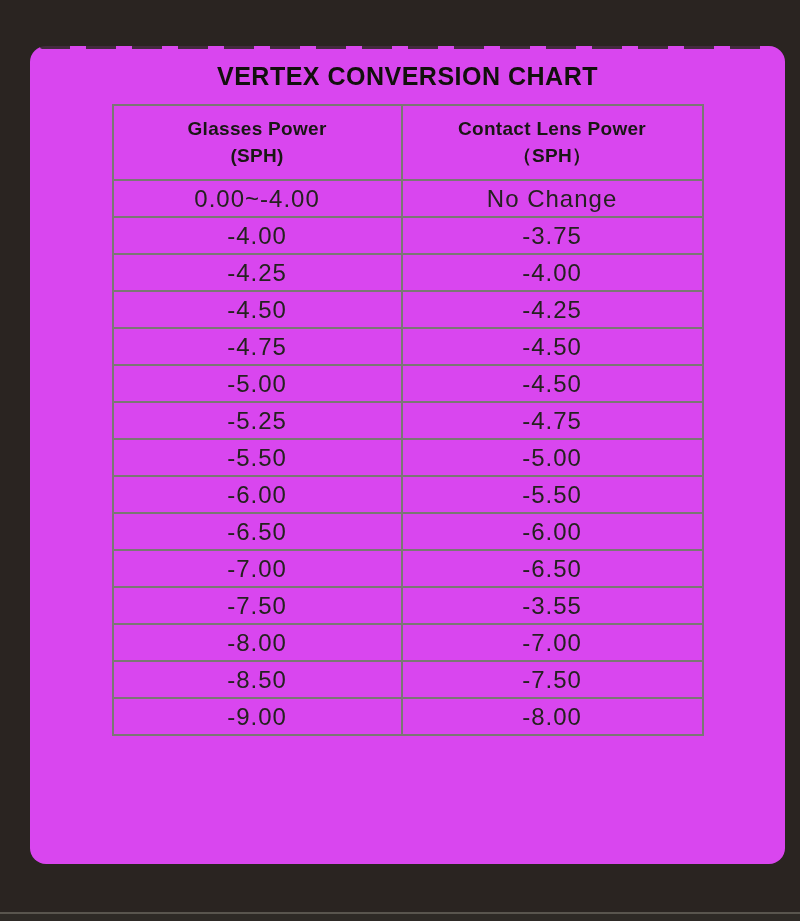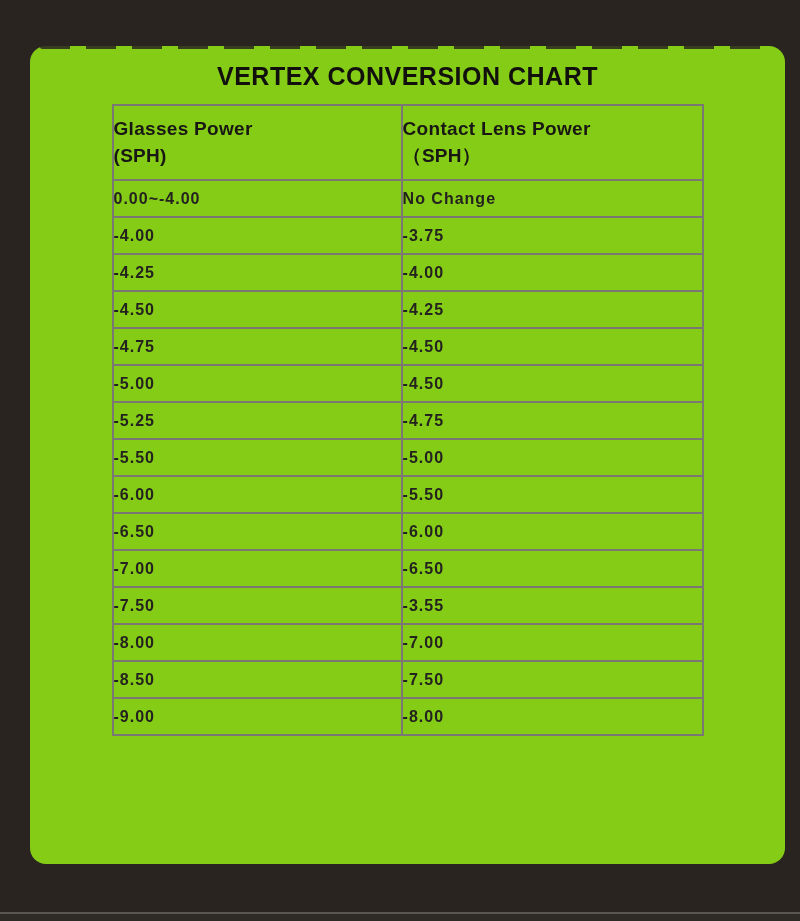--- a/index.html
+++ b/index.html
@@ -13,21 +13,21 @@
     position: relative;
     overflow: hidden;
     font-family: "Liberation Sans", "DejaVu Sans", sans-serif;
   }
   .card {
     position: absolute;
     left: 30px;
     top: 46px;
     width: 755px;
     height: 818px;
-    background: #84cc16;
+    background: #d946ef;
     border-radius: 16px;
   }
   
   .top-edge-dashes {
     position: absolute;
     left: 40px;
     top: 44px;
     width: 730px;
     height: 5px;
     background: repeating-linear-gradient(90deg,
@@ -46,36 +46,36 @@
   }
   table.conversion {
     border-collapse: collapse;
     margin: 13px auto 0 auto;
     width: 592px;
     table-layout: fixed;
   }
   table.conversion th,
   table.conversion td {
     border: 2px solid #7a7774;
-    text-align: left;
+    text-align: center;
     vertical-align: middle;
     padding: 0;
   }
   table.conversion th {
     height: 73px;
     font-size: 19px;
     font-weight: bold;
     line-height: 1.4;
     color: #191714;
     letter-spacing: 0.3px;
   }
   table.conversion td {
     height: 35px;
-    font-size: 16px;
-    font-weight: 700;
+    font-size: 24px;
+    font-weight: 400;
     letter-spacing: 1px;
     color: #24221f;
   }
   col.glasses { width: 49%; }
   col.contact { width: 51%; }
   .bottom-strip {
     position: absolute;
     left: 0;
     bottom: 0;
     width: 800px;

